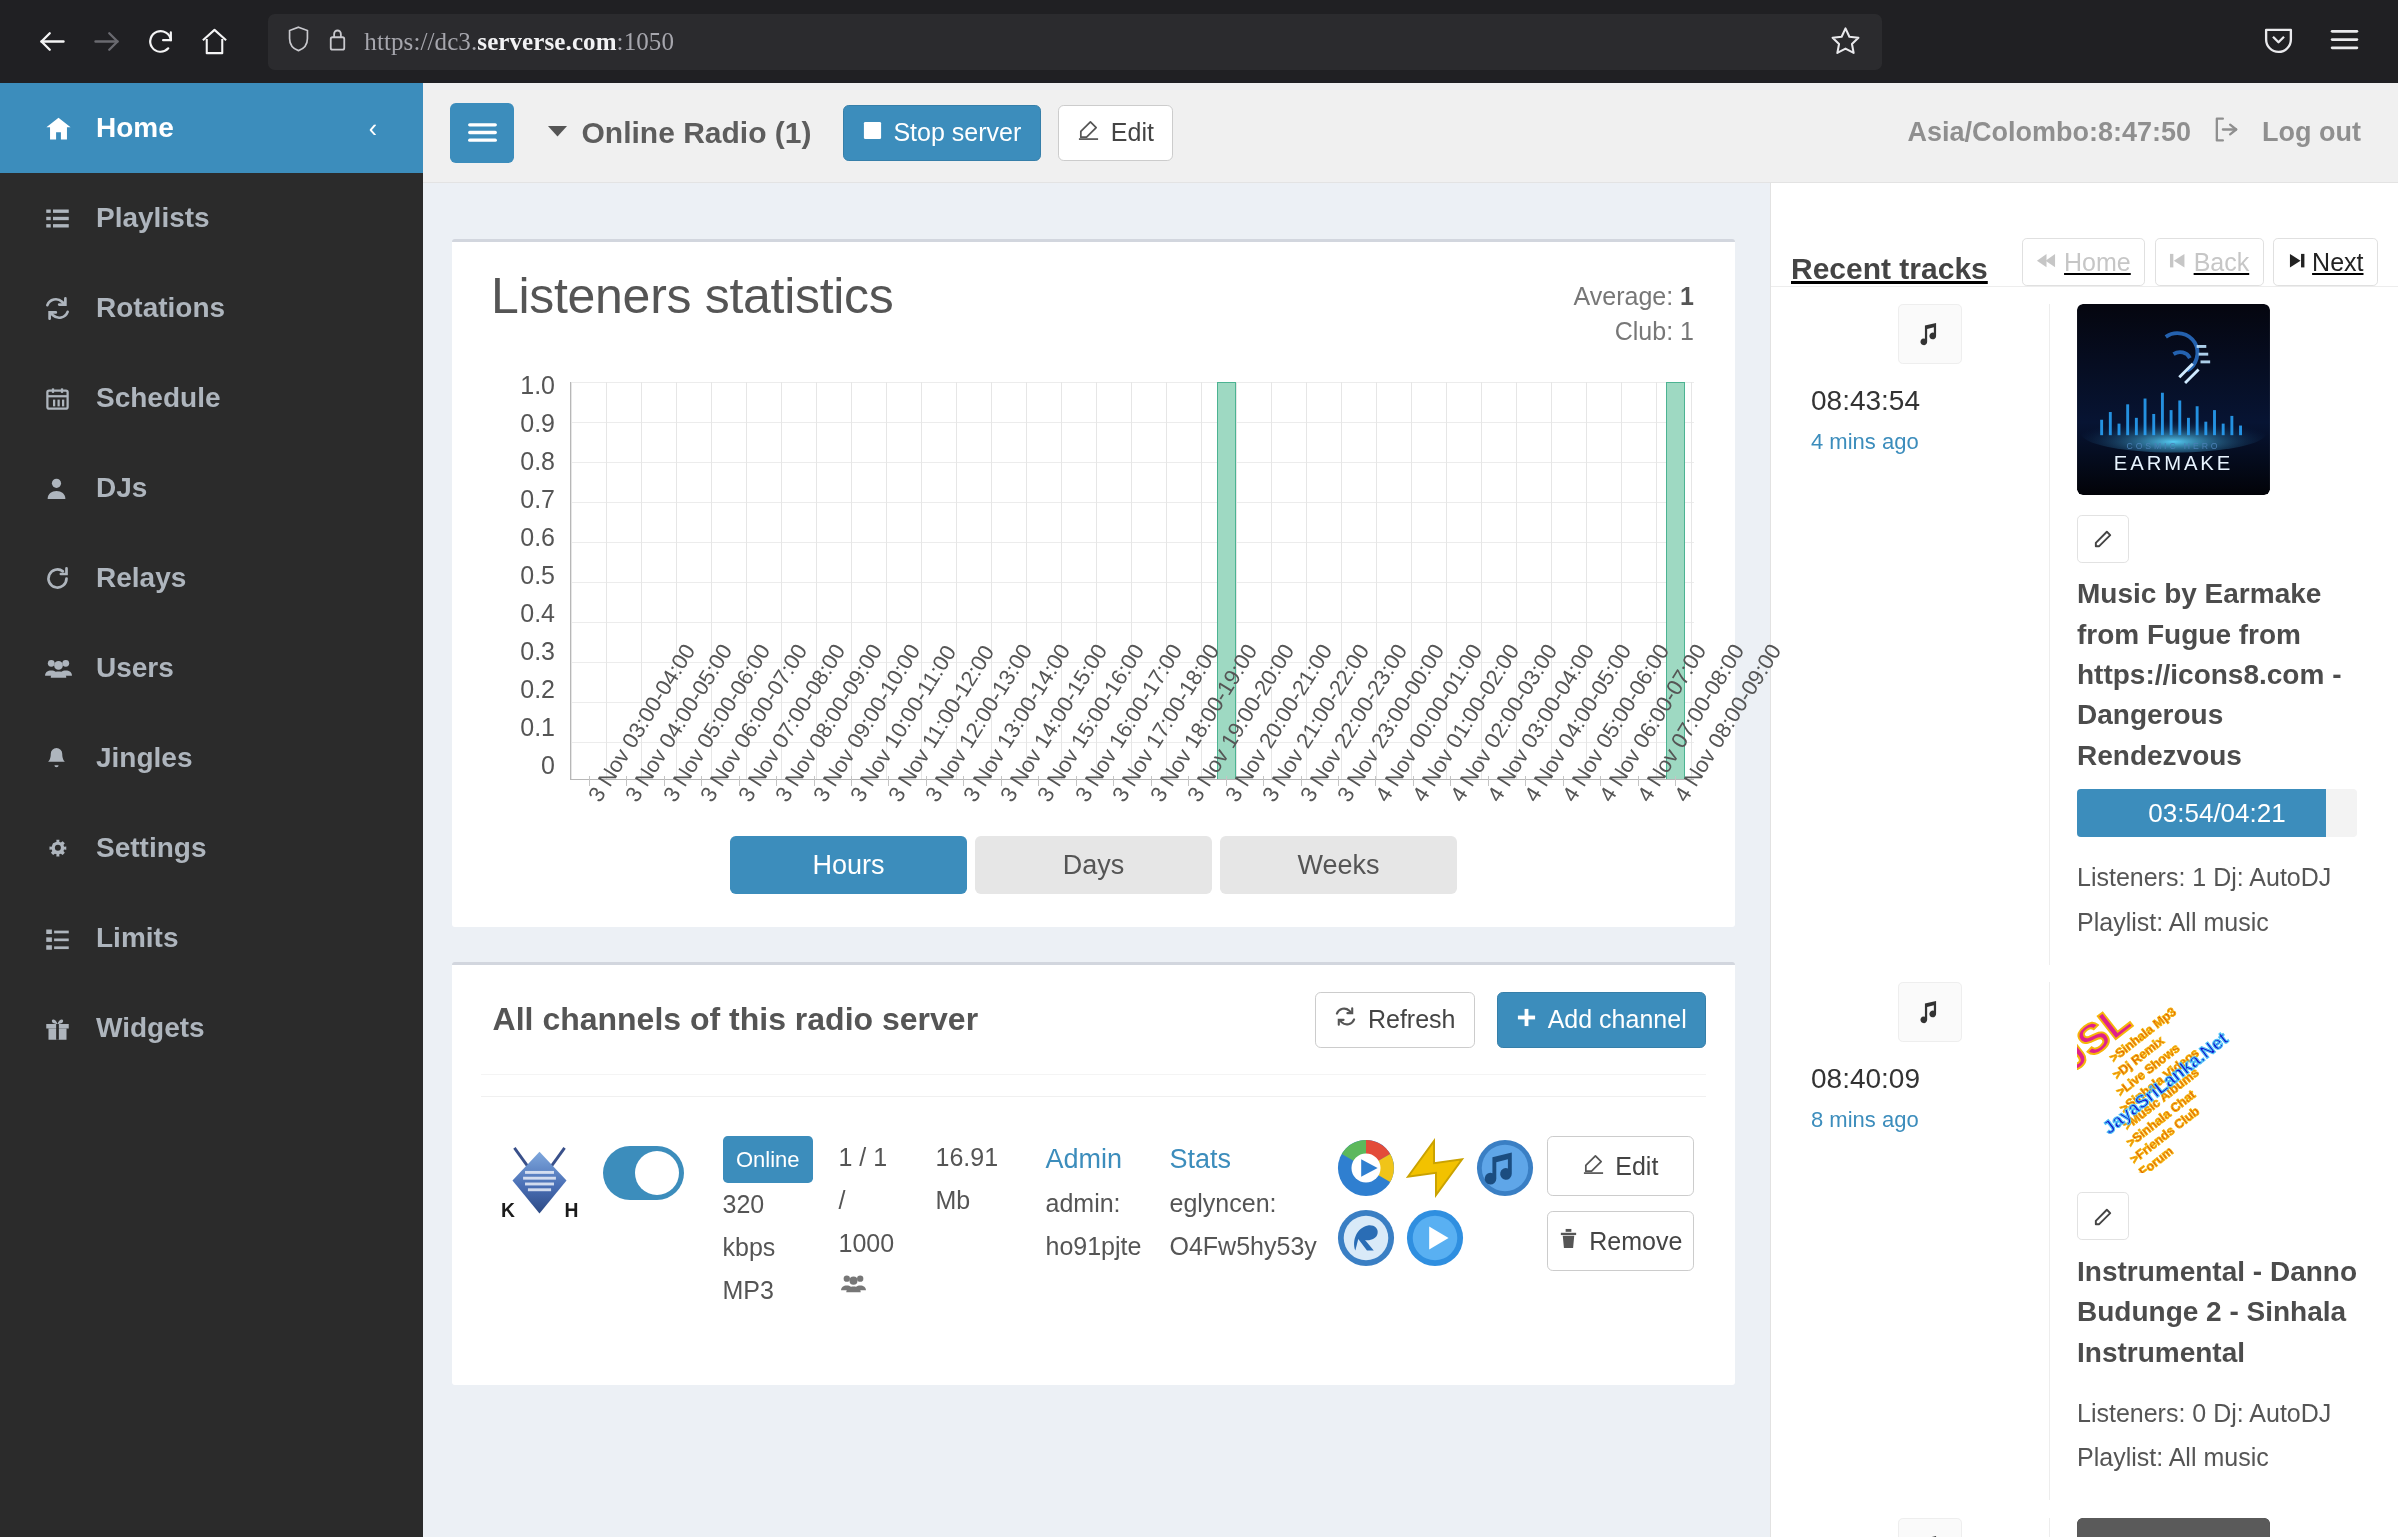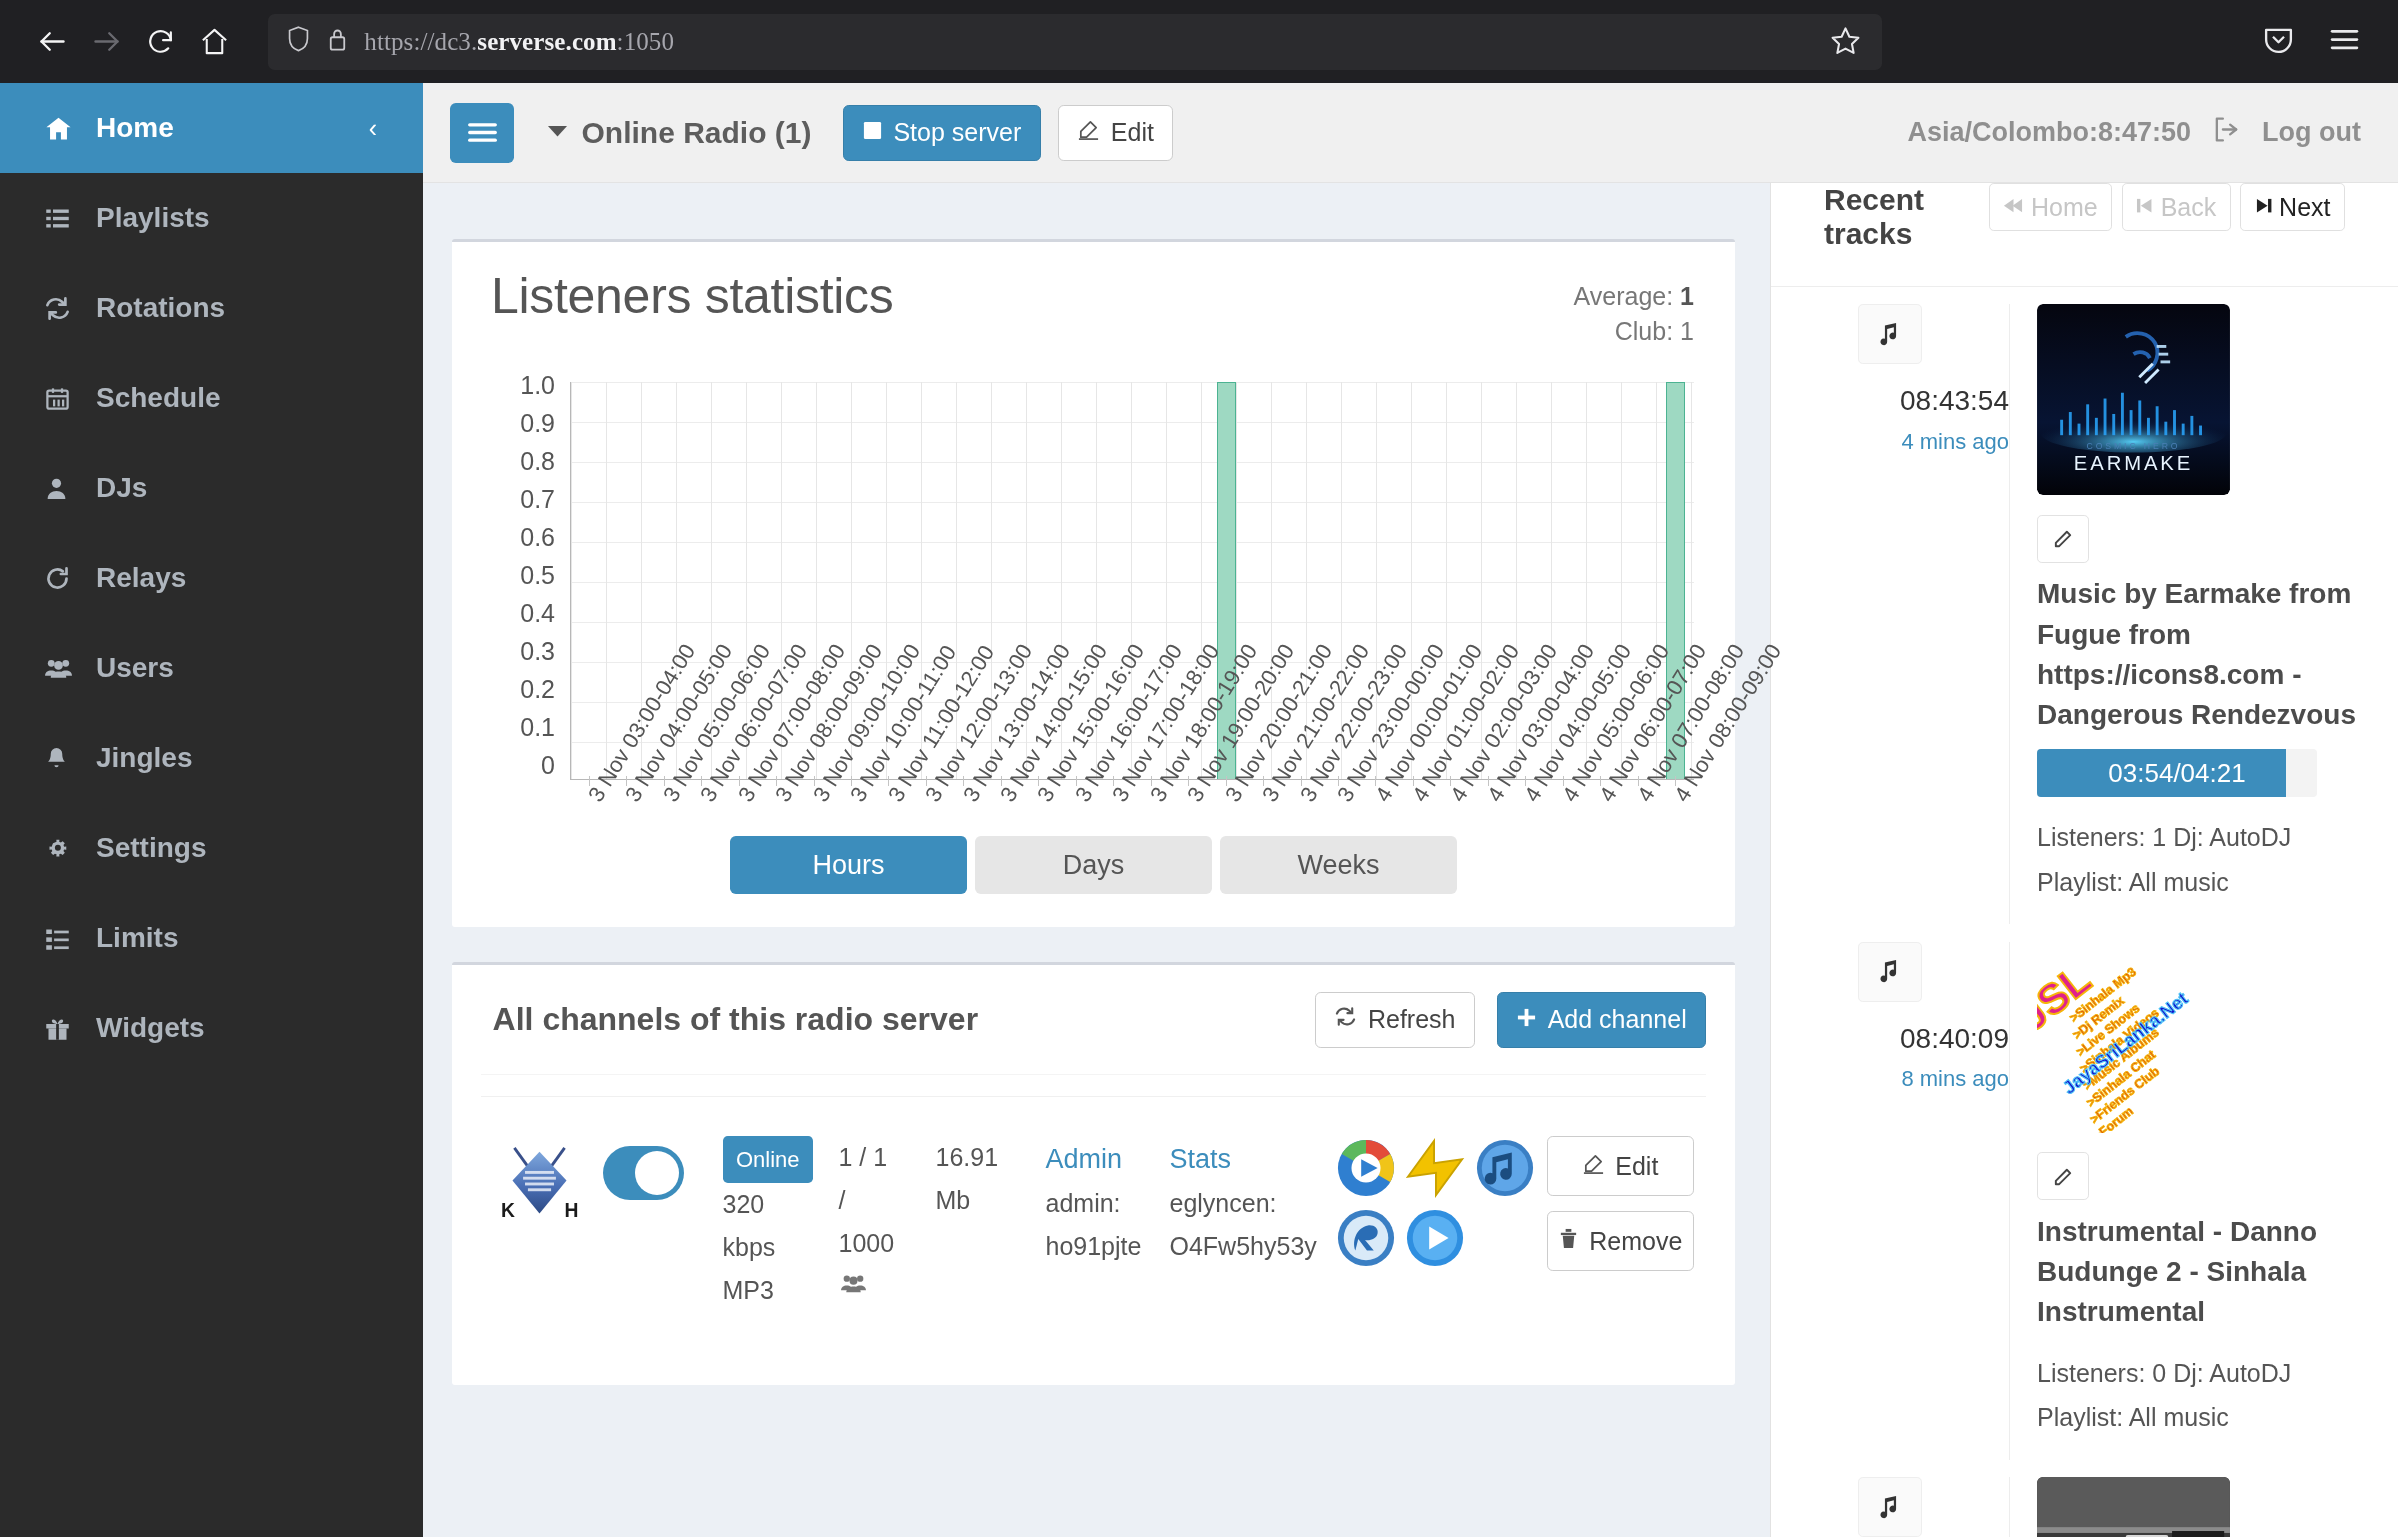--- a/index.html
+++ b/index.html
@@ -164,34 +164,34 @@
   .player-row { display: flex; gap: 9.7px; }
   .player-ico { width: 60px; height: 60px; border-radius: 50%; display: block; }
   #rowactions-cell { margin-left: auto; display: flex; flex-direction: column; gap: 15.4px; padding-right: 21px; }
   #rowactions-cell .btn { width: 147px; justify-content: center; height: 60px; }
 
   
   #main-right {
     width: 628px; flex: 0 0 628px; background: #fff; border-left: 1px solid #e2e2e2;
     display: flex; flex-direction: column; min-height: 0;
   }
-  #tracks-head { height: 104px; display: flex; align-items: flex-start; padding: 0 53px; border-bottom: 1px solid #ededed; }
+  #tracks-head { height: 104px; display: flex; align-items: flex-end; padding: 0 20px; border-bottom: 1px solid #ededed; text-decoration: underline; }
   #tracks-title { font-size: 30px; font-weight: 700; color: #444; }
   #tracks-nav { margin-left: auto; display: flex; gap: 9.7px; }
   .nav-sm {
     height: 48px; padding: 0 13.5px; border: 1px solid #e0e0e0; border-radius: 4.8px;
     background: #fff; font-size: 25px; color: #222; display: flex; align-items: center; gap: 6.8px;
     font-family: inherit; cursor: pointer;
   }
   .nav-sm.dim { color: #c6c6c6; }
   #tracks-list { flex: 1; overflow: hidden; }
   .track { display: flex; padding: 17.4px 0 0 0; position: relative; }
   .track-time {
-    width: 239px; flex: 0 0 239px; text-align: right; position: relative;
-    border-right: 1px solid #ededed; padding-bottom: 17.4px;
+    width: 239px; flex: 0 0 239px; text-align: left; position: relative;
+    border-right: 1px solid #ededed; padding-bottom: 17.4px; margin-left: 40px;
   }
   .note-badge {
     width: 64px; height: 60px; border: 1px solid #eee; border-radius: 4.8px; background: #fafafa;
     display: flex; align-items: center; justify-content: center; margin: 0 auto 21px auto; font-size: 29px; color: #333;
   }
   .track-clock { font-size: 28px; color: #333; }
   .track-ago { font-size: 22px; color: #3c8dbc; margin-top: 11.6px; }
   .track-body { flex: 1; padding: 0 29px 23px 27px; min-width: 0; }
   .track-title-row { margin-top: 19.3px; display: flex; align-items: flex-start; gap: 11.6px; flex-wrap: wrap; }
   .pencil-btn {

